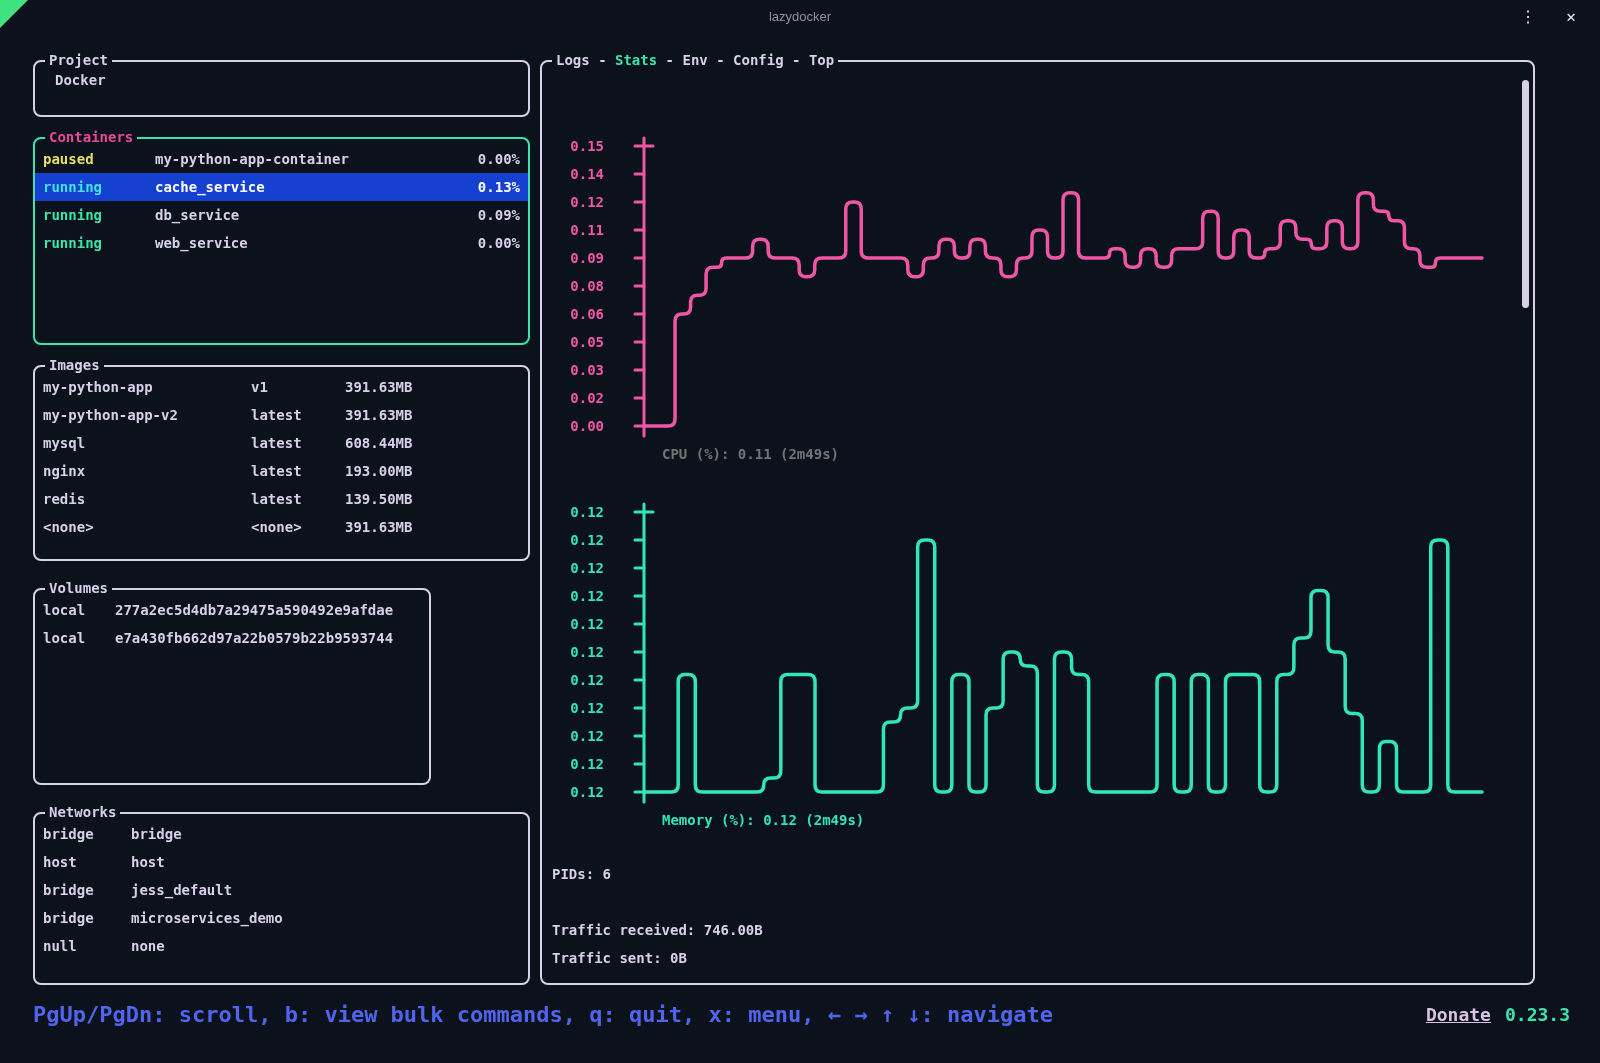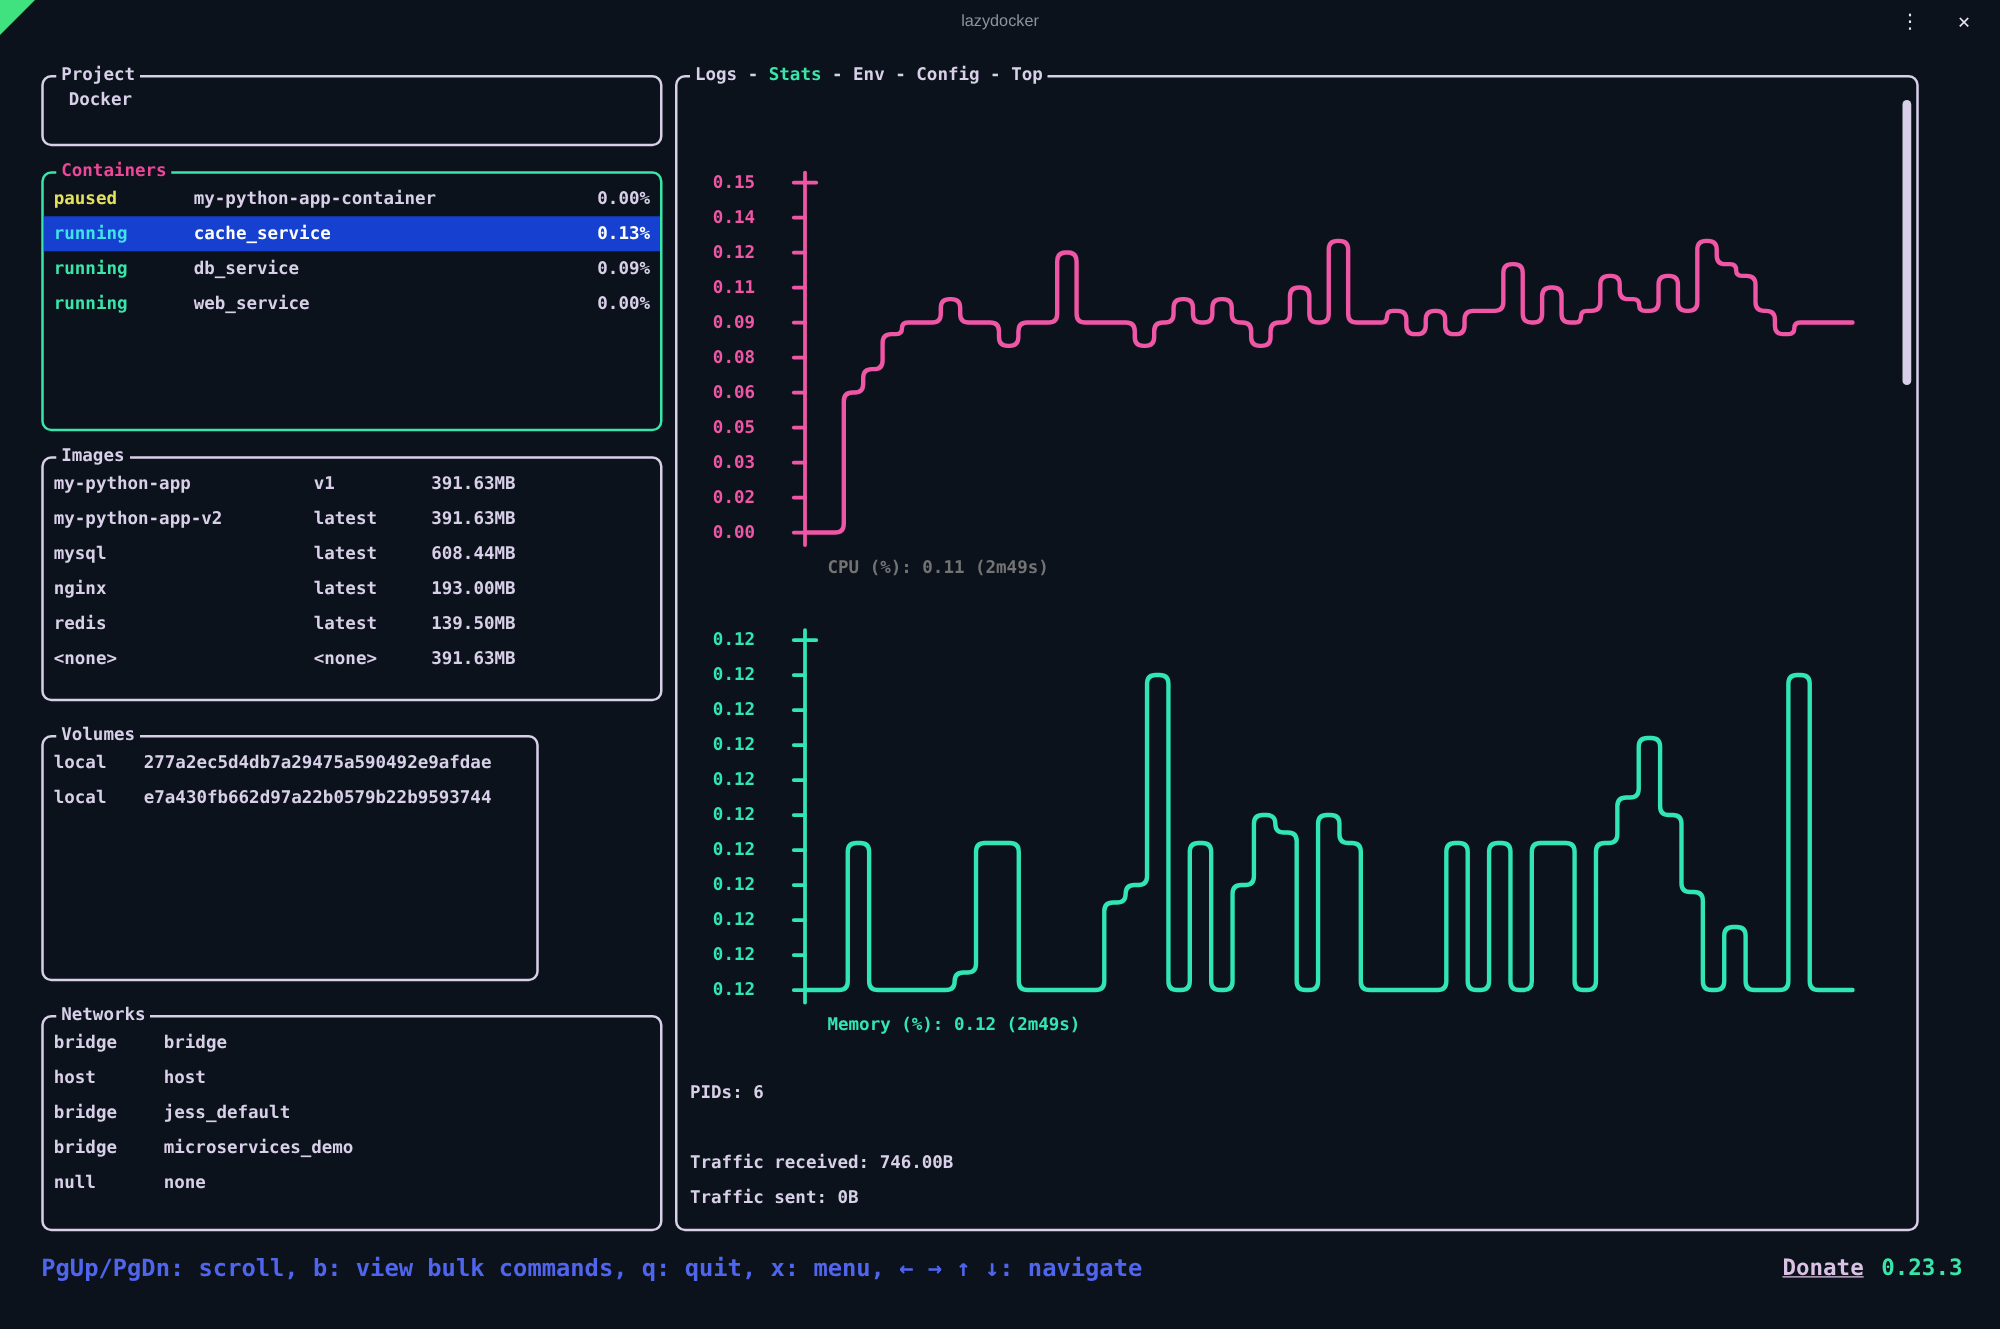--- a/index.html
+++ b/index.html
@@ -82,21 +82,21 @@
   #cpu-caption { top:384px; color:#737373; }
   #mem-caption { top:750px; color:#31e6b4; }
 
   .info-line { position:absolute; left:10px; line-height:28px; }
   #pids { top:798px; }
   #traffic-received { top:854px; }
   #traffic-sent { top:882px; }
 
   
   .statusbar-left {
-    position:absolute; left:33px; top:1001px; font-size:19px; font-weight:700;
+    position:absolute; left:33px; top:1001px; font-size:22px; font-weight:700;
     color:#5065ee; line-height:28px; white-space:pre;
   }
   .statusbar-right {
     position:absolute; right:30px; top:1001px; font-size:18px; font-weight:700;
     display:flex; gap:14px; line-height:28px;
   }
   .donate  { color:#d9c2e4; text-decoration:underline; cursor:pointer; }
   .version { color:#39e5a9; }
 </style>
 </head>

